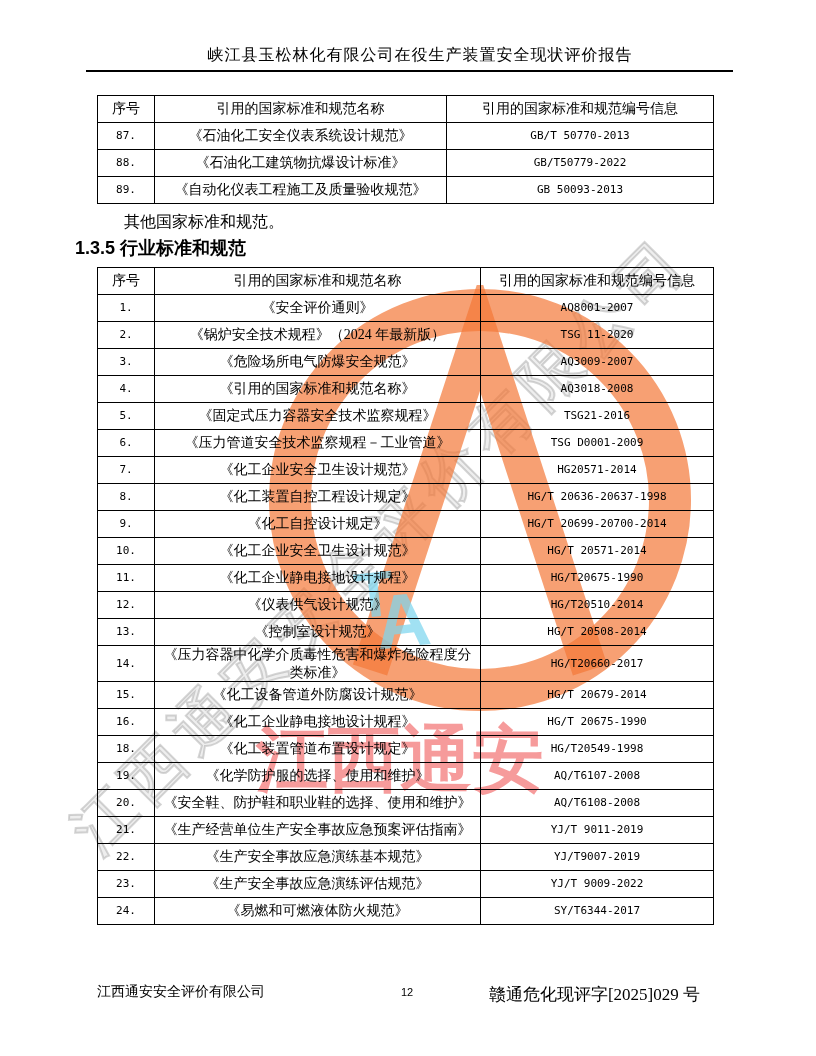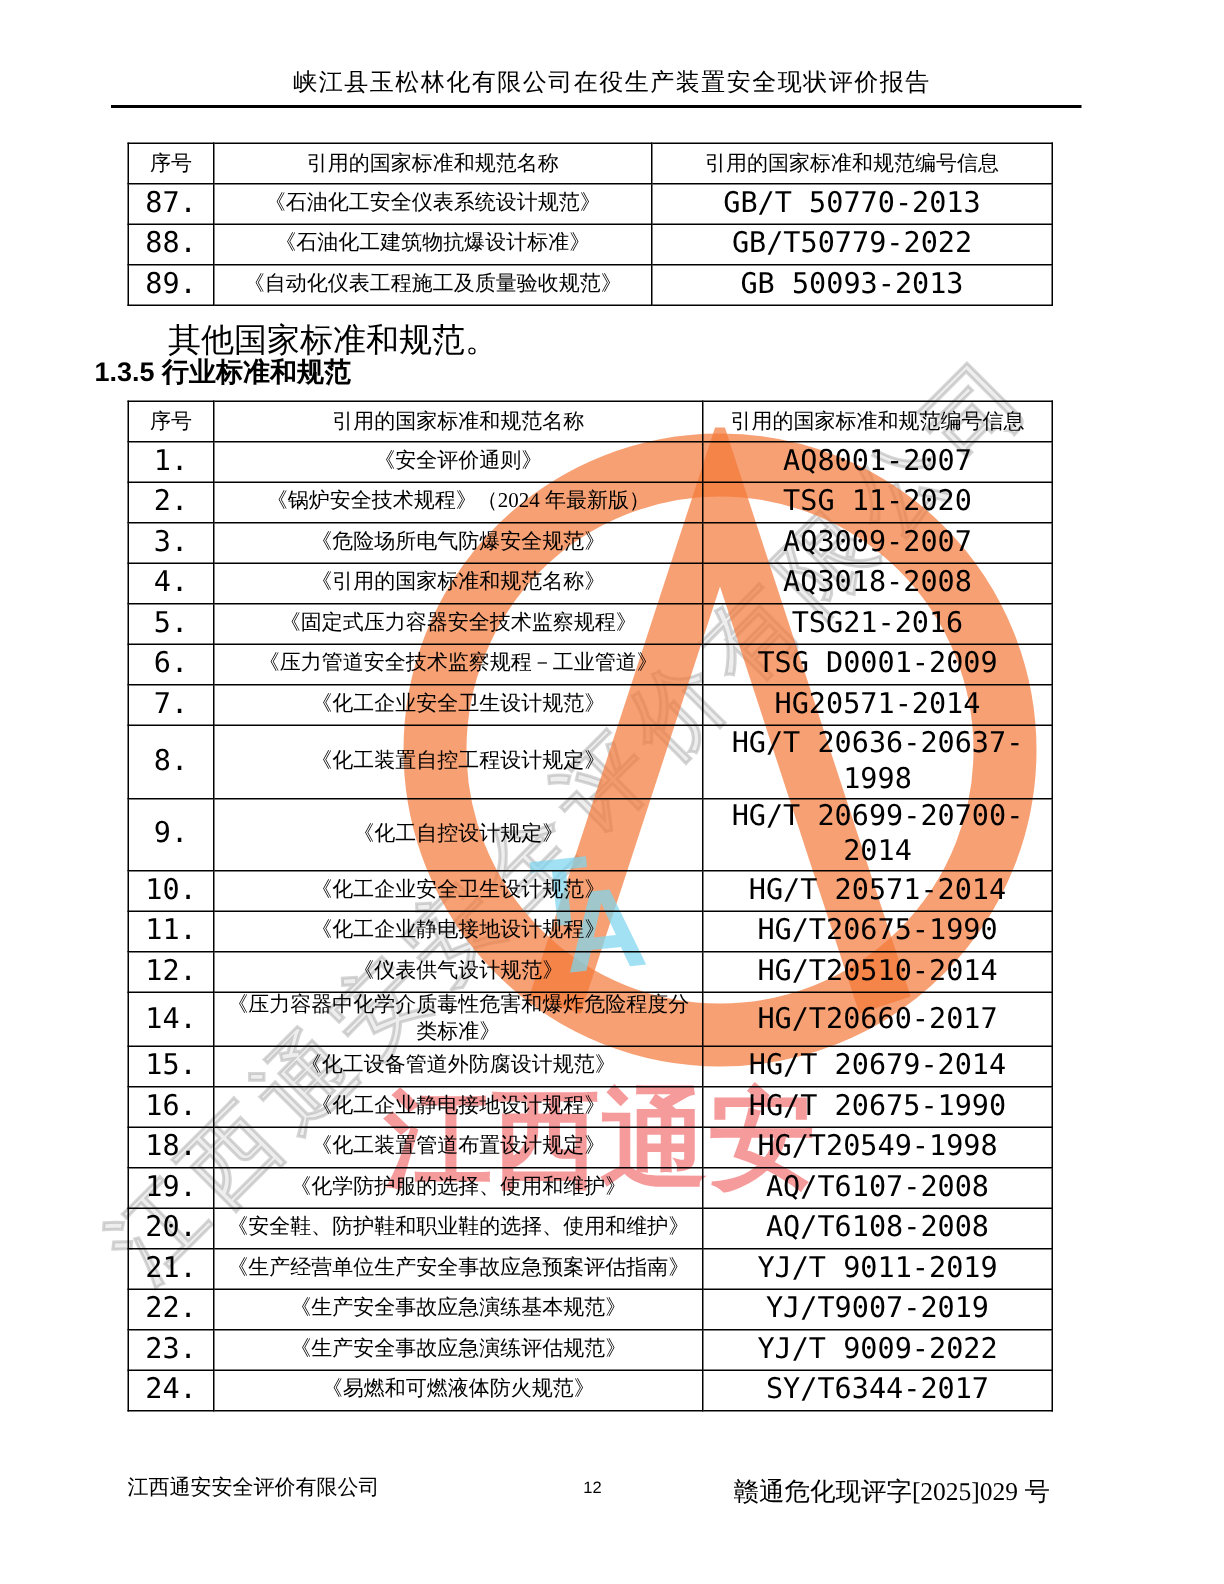--- a/index.html
+++ b/index.html
@@ -16,37 +16,37 @@
   .wm-logo{position:absolute;left:265px;top:285px;width:430px;height:430px;}
   .wm-ta{position:absolute;left:350px;top:552px;width:120px;height:110px;
          font-family:"Liberation Sans",sans-serif;font-weight:700;
          color:rgba(125,214,238,0.72);transform:rotate(-6deg);}
   .wm-ta .t{position:absolute;left:6px;top:2px;font-size:64px;}
   .wm-ta .a{position:absolute;left:24px;top:24px;font-size:76px;}
   .wm-red{position:absolute;left:256px;top:712px;font-size:72px;font-weight:700;
           letter-spacing:0px;color:rgba(239,73,73,0.55);white-space:nowrap;}
 
   
-  .content{position:absolute;inset:0;z-index:1;}
+  .content{position:absolute;inset:0;z-index:1;margin-left:12px;}
   .title{position:absolute;top:45px;left:0;width:816px;text-align:center;
          font-size:16px;letter-spacing:1px;}
   .header-rule{position:absolute;top:70px;left:74px;width:647px;height:0;
                border-top:2px solid #000;}
 
   table{border-collapse:collapse;table-layout:fixed;width:616px;}
   table,th,td{border:1.5px solid #000;}
   th{font-size:14px;font-weight:400;text-align:center;padding:0 2px;height:25px;}
   td{font-size:14px;text-align:center;padding:0 3px;height:25px;line-height:1.25;}
   tr{height:27px;}
-  td.c-num,td.c-code{font-family:"DejaVu Sans Mono","Liberation Mono",monospace;font-size:19px;}
+  td.c-num,td.c-code{font-family:"DejaVu Sans Mono","Liberation Mono",monospace;font-size:11px;}
 
   .table1{position:absolute;top:95px;left:85px;}
   .table2{position:absolute;top:267px;left:85px;}
 
-  .note{position:absolute;top:212px;left:112px;font-size:22px;}
+  .note{position:absolute;top:212px;left:112px;font-size:16px;}
   .section-heading{position:absolute;top:236px;left:63px;
                    font-family:"Liberation Sans",sans-serif;font-weight:700;font-size:18px;}
 
   .footer-company{position:absolute;top:983px;left:85px;font-size:14px;}
   .footer-page{position:absolute;top:986px;left:0;width:790px;text-align:center;font-size:11px;
                font-family:Liberation Sans, sans-serif;}
   .footer-doc{position:absolute;top:983px;right:116px;font-size:17px;}
 </style>
 </head>
 <body>
@@ -174,20 +174,25 @@
             <td class="c-num">11.</td>
             <td class="c-name">《化工企业静电接地设计规程》</td>
             <td class="c-code">HG/T20675-1990</td>
           </tr>
           <tr>
             <td class="c-num">12.</td>
             <td class="c-name">《仪表供气设计规范》</td>
             <td class="c-code">HG/T20510-2014</td>
           </tr>
           <tr>
+            <td class="c-num">13.</td>
+            <td class="c-name">《控制室设计规范》</td>
+            <td class="c-code">HG/T 20508-2014</td>
+          </tr>
+          <tr>
             <td class="c-num">14.</td>
             <td class="c-name">《压力容器中化学介质毒性危害和爆炸危险程度分类标准》</td>
             <td class="c-code">HG/T20660-2017</td>
           </tr>
           <tr>
             <td class="c-num">15.</td>
             <td class="c-name">《化工设备管道外防腐设计规范》</td>
             <td class="c-code">HG/T 20679-2014</td>
           </tr>
           <tr>

